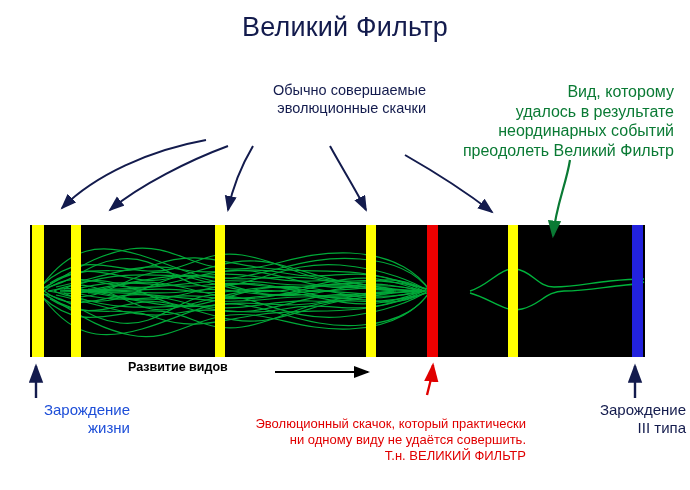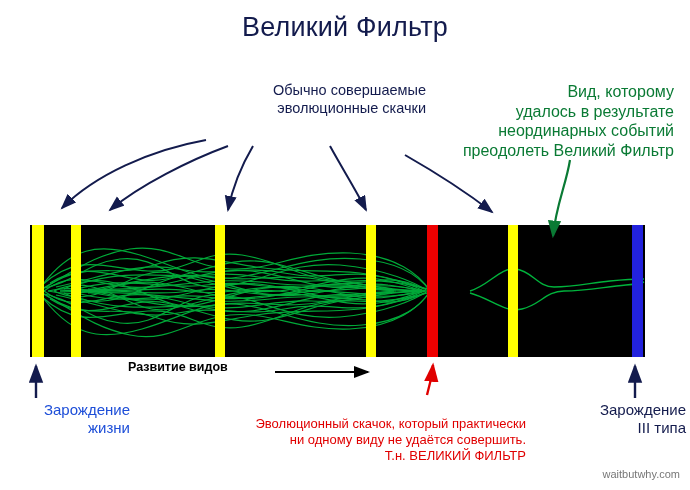--- a/index.html
+++ b/index.html
@@ -125,21 +125,20 @@
 преодолеть Великий Фильтр</div>
   <div class="label" id="lbl-origin">Зарождение
 жизни</div>
   <div class="label" id="lbl-civ">Зарождение
 III типа</div>
   <div class="label" id="lbl-filter">Эволюционный скачок, который практически
 ни одному виду не удаётся совершить.
 Т.н. ВЕЛИКИЙ ФИЛЬТР</div>
   <div class="label" id="lbl-evolution">Развитие видов</div>
 
-  <div id="credit">waitbutwhy.com</div>
 
   <div id="band">
     <svg width="615" height="132" viewBox="0 0 615 132">
       <g stroke="#00b33c" stroke-width="1.2" fill="none" opacity="0.95">
         <path d="M8,66 C40,20 70,18 110,30 C150,42 170,58 210,52 C250,46 280,30 330,34 C370,37 390,52 400,66"></path>
         <path d="M8,66 C40,112 70,116 112,104 C154,92 176,74 214,80 C252,86 284,104 332,100 C372,97 392,80 400,66"></path>
         <path d="M8,66 C42,48 62,30 100,24 C140,18 160,42 200,44 C240,46 268,26 320,28 C366,30 390,50 400,66"></path>
         <path d="M8,66 C42,84 62,102 100,110 C140,118 160,94 200,90 C240,86 268,106 320,104 C366,102 390,82 400,66"></path>
         <path d="M10,64 C44,58 56,38 90,34 C130,29 150,66 190,62 C230,58 260,36 310,40 C356,44 386,58 398,66"></path>
         <path d="M10,68 C44,74 56,94 90,98 C130,103 150,68 190,70 C230,72 260,96 310,92 C356,88 386,74 398,66"></path>

